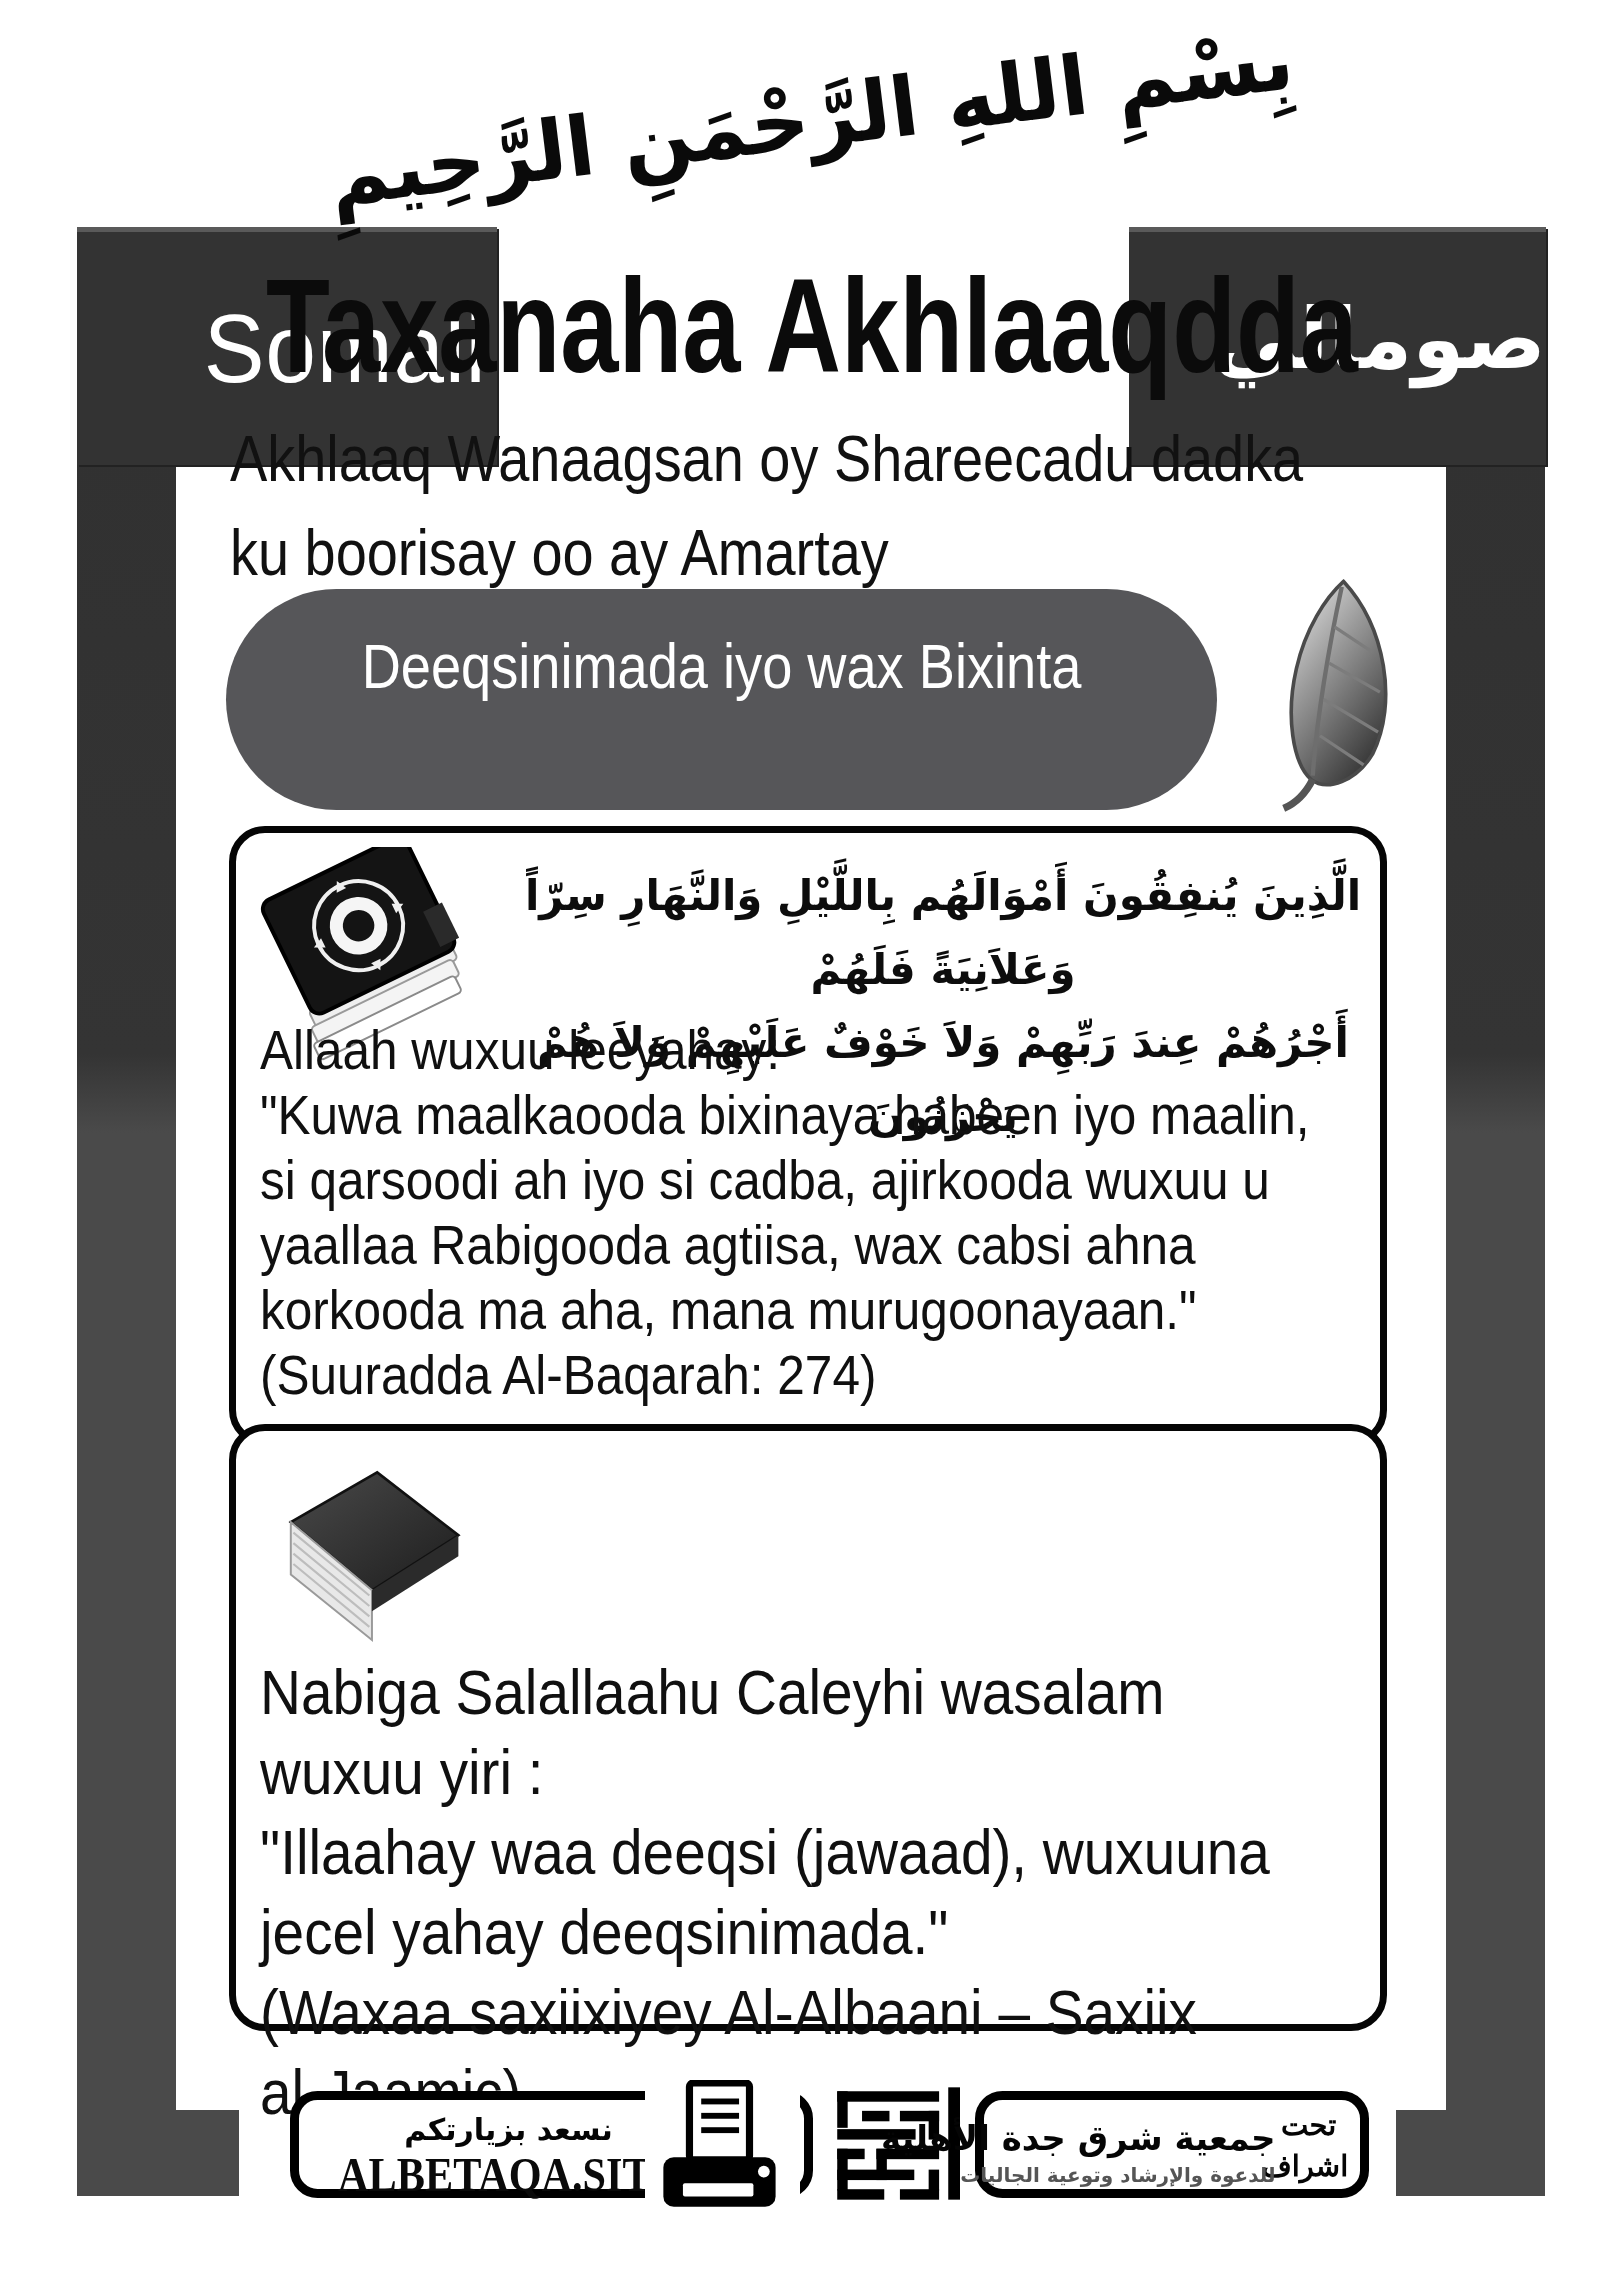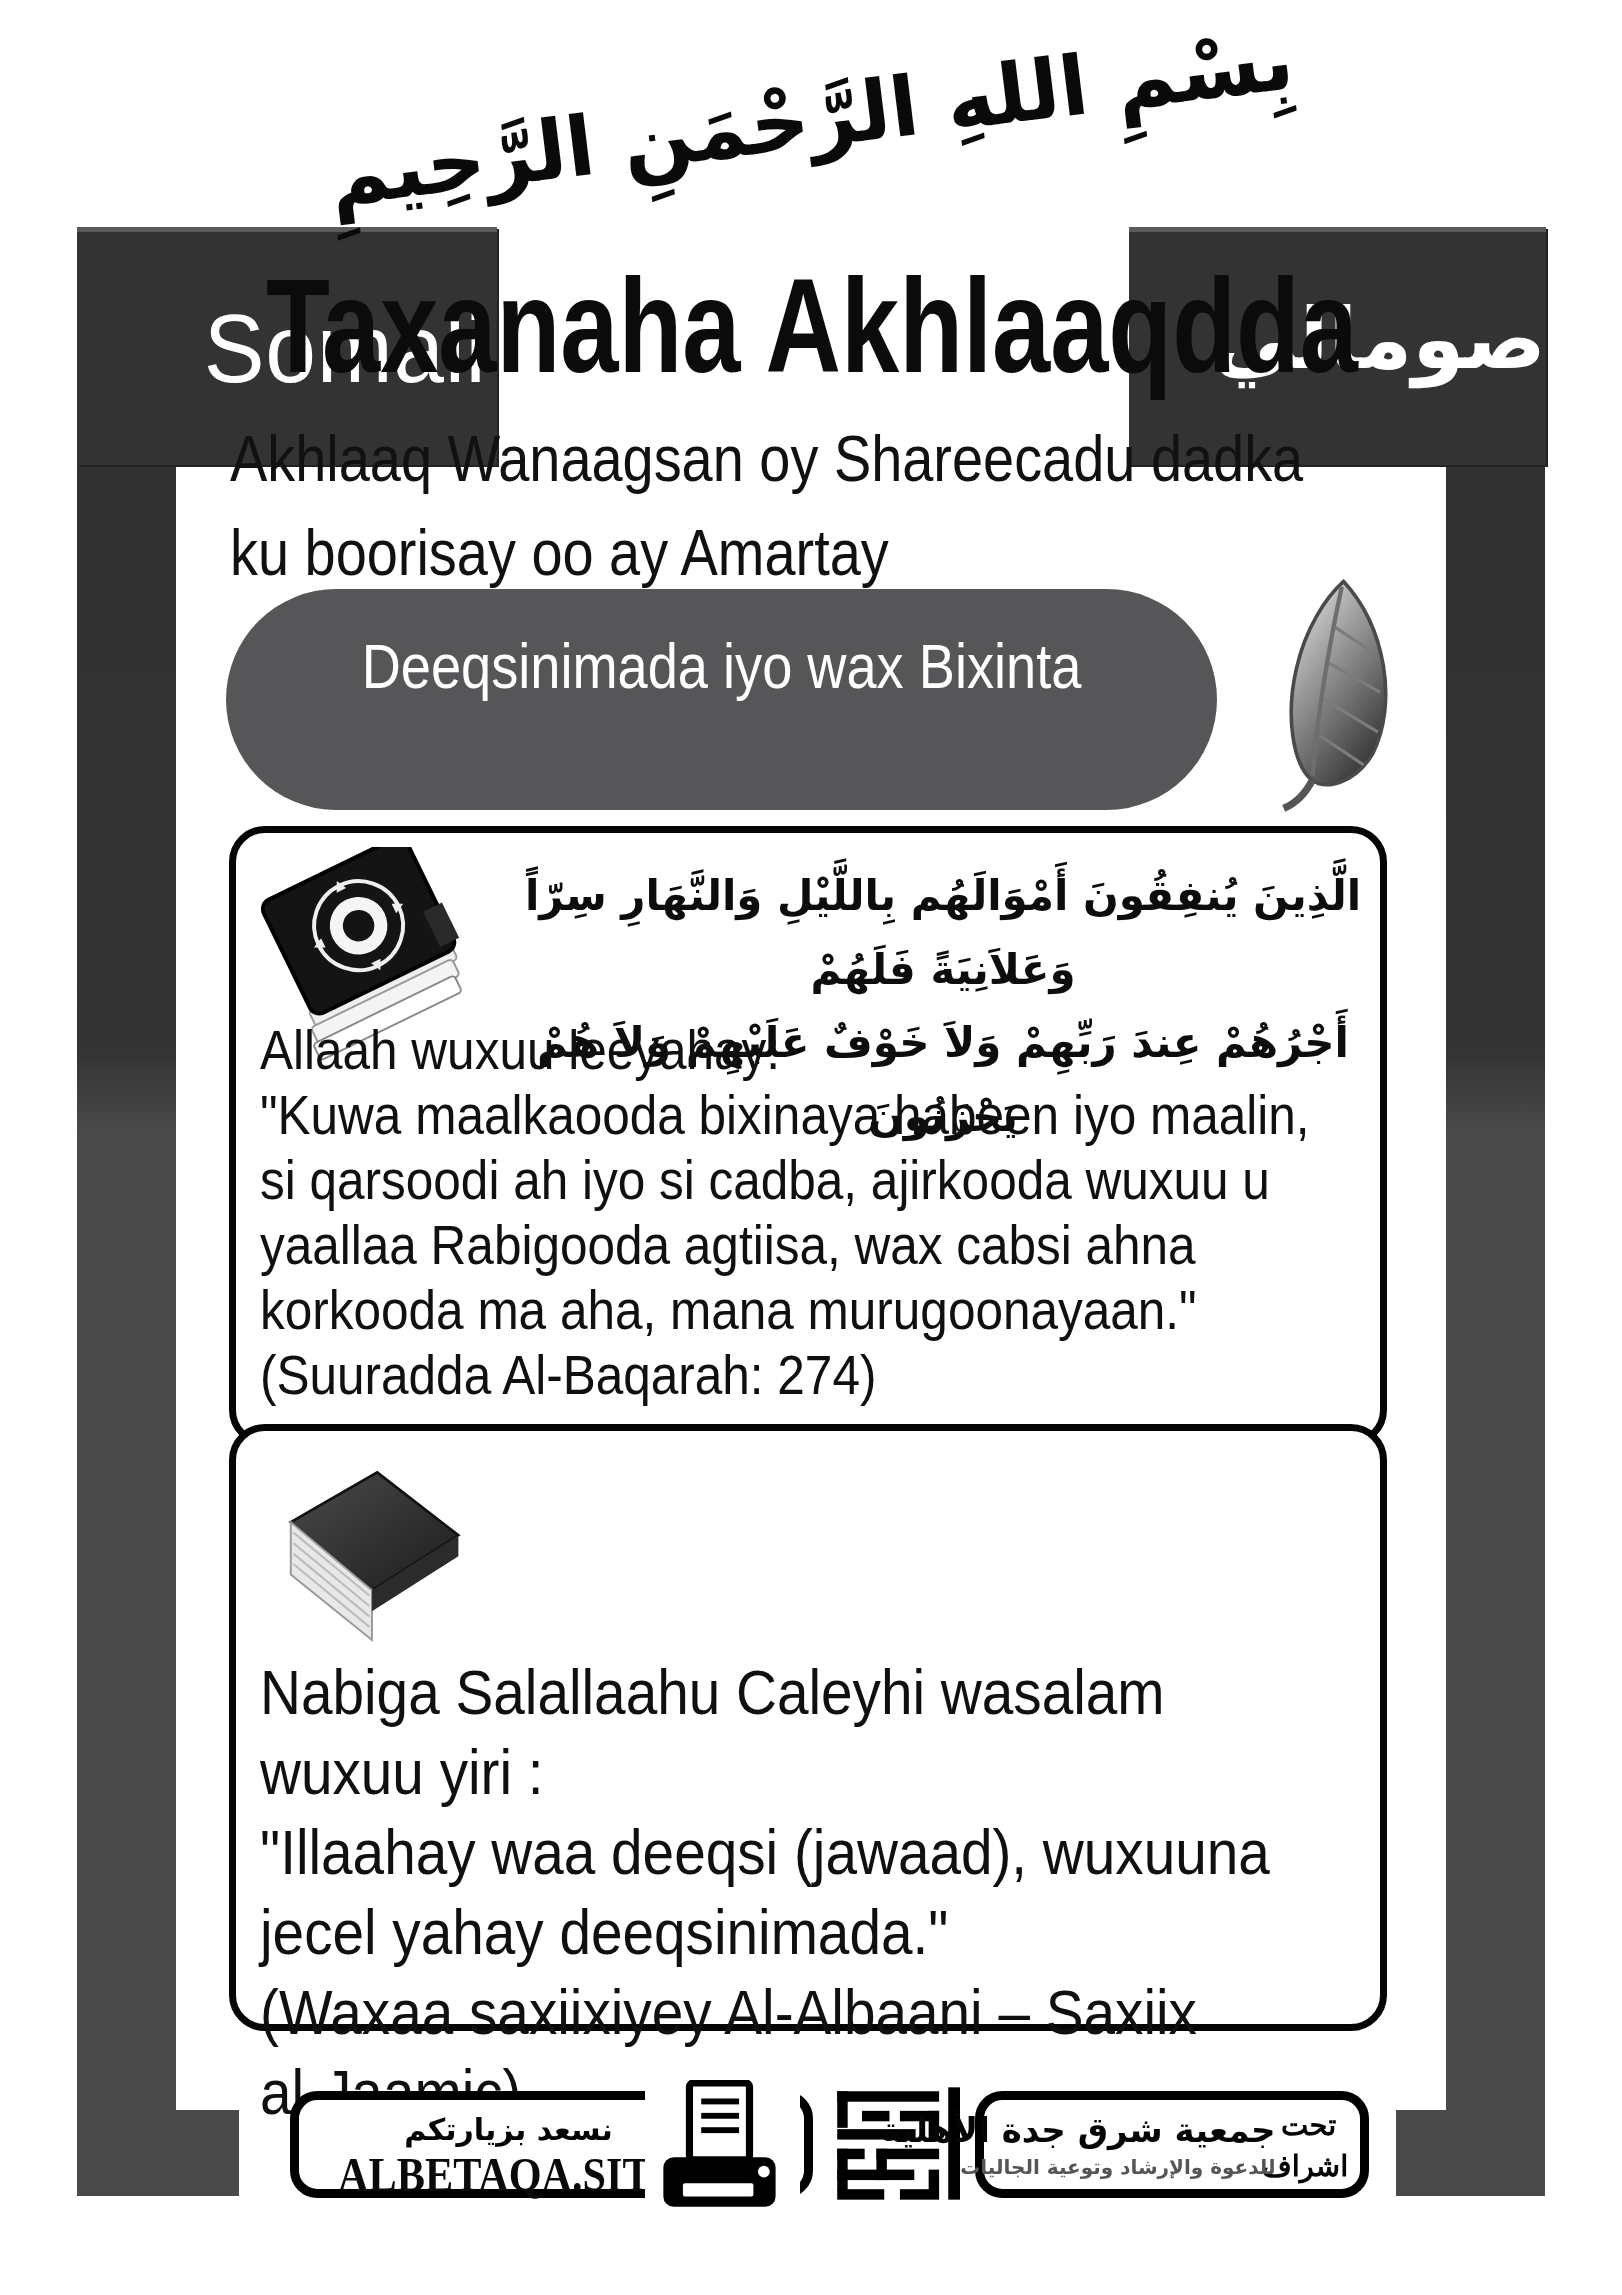--- a/index.html
+++ b/index.html
@@ -112,21 +112,21 @@
     position:absolute;left:645px;top:2080px;width:147px;height:131px;
     background:#ffffff;border-radius:6.5px;padding:0 3.9px;
   }
   .kufic{position:absolute;left:832px;top:2087px;width:128px;height:113px;}
   .supervision{
     position:absolute;right:11.8px;top:5.2px;width:79px;text-align:center;
     font-family:Liberation Serif, serif;direction:rtl;
     font-size:29px;font-weight:bold;color:#050505;line-height:41px;
   }
   .org-name{
-    position:absolute;left:10.5px;top:10px;width:281px;text-align:center;
+    position:absolute;left:10.5px;top:18px;width:281px;text-align:center;
     font-family:"DejaVu Sans", sans-serif;direction:rtl;color:#050505;
   }
   .org-line1{font-size:34px;font-weight:bold;white-space:nowrap;}
   .org-line2{font-size:20px;font-weight:bold;color:#555555;margin-top:5.2px;white-space:nowrap;}
 </style>
 </head>
 <body>
 
 <div class="page">
 

